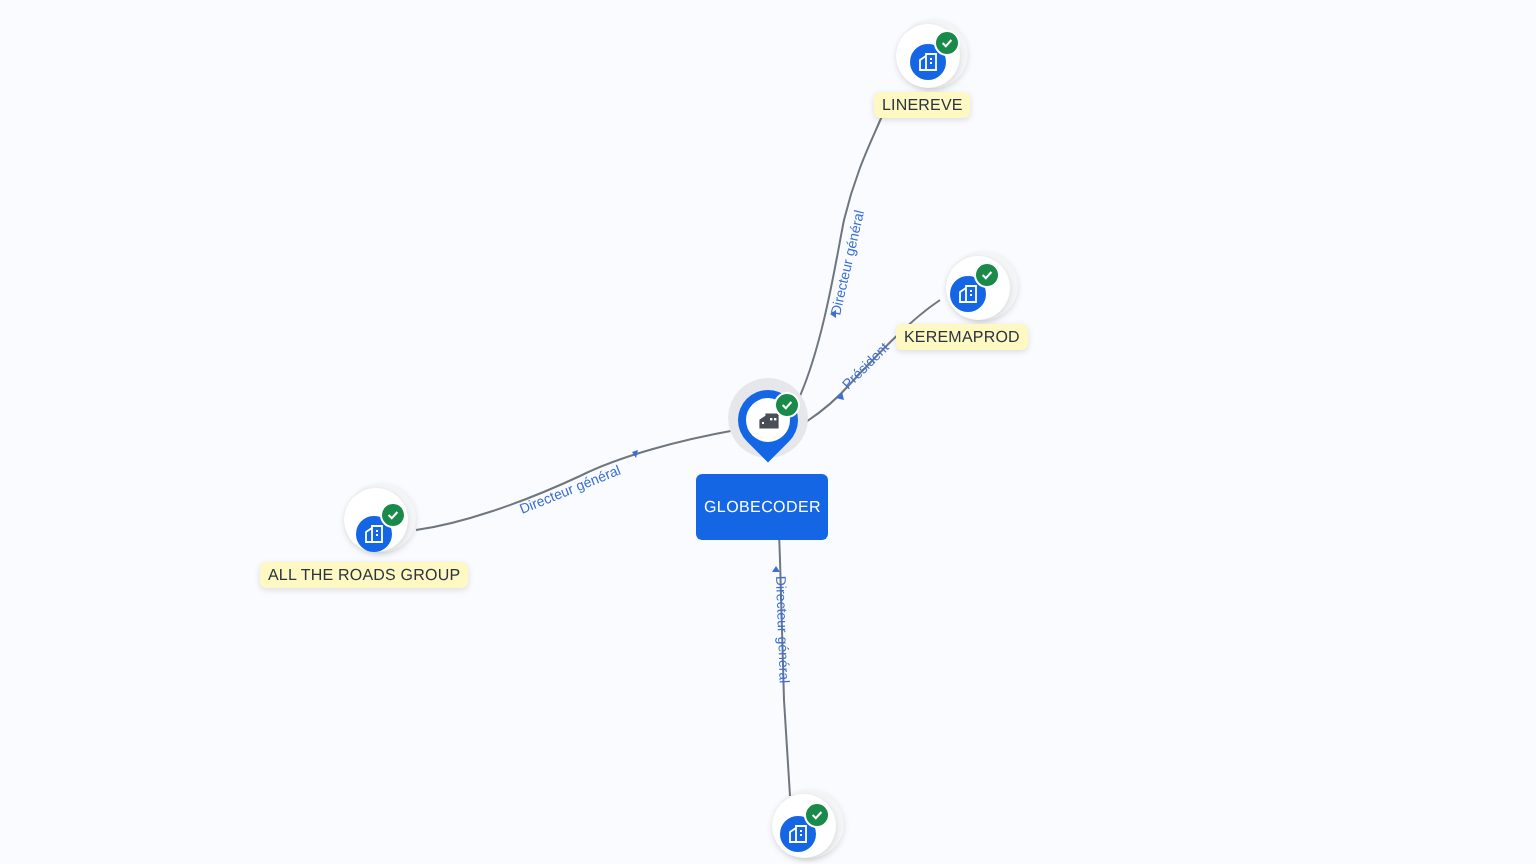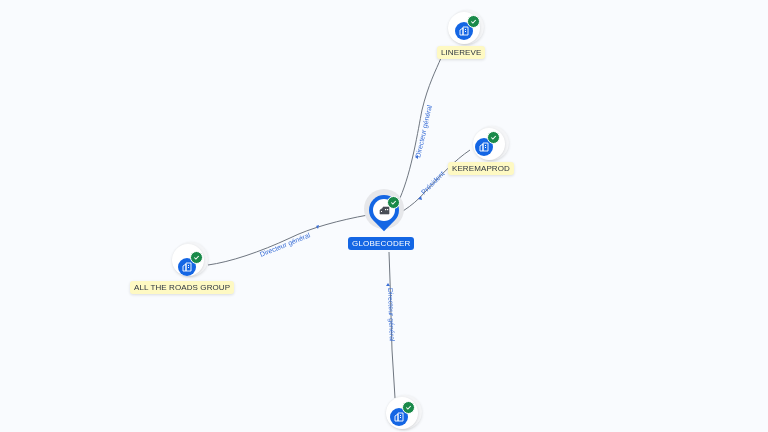--- a/index.html
+++ b/index.html
@@ -104,21 +104,21 @@
       display: flex;
       align-items: center;
       justify-content: center;
     }
     .center-label {
       position: absolute;
       white-space: nowrap;
       font-size: 8px;
       color: #ffffff;
       background: #1466e4;
-      padding: 2px 4px;
+      padding: 12px 4px;
       border-radius: 3px;
       letter-spacing: 0.2px;
     }
   </style>
 </head>
 <body>
 
 <div id="canvas">
 
   <svg class="edges" viewBox="0 0 768 432">

